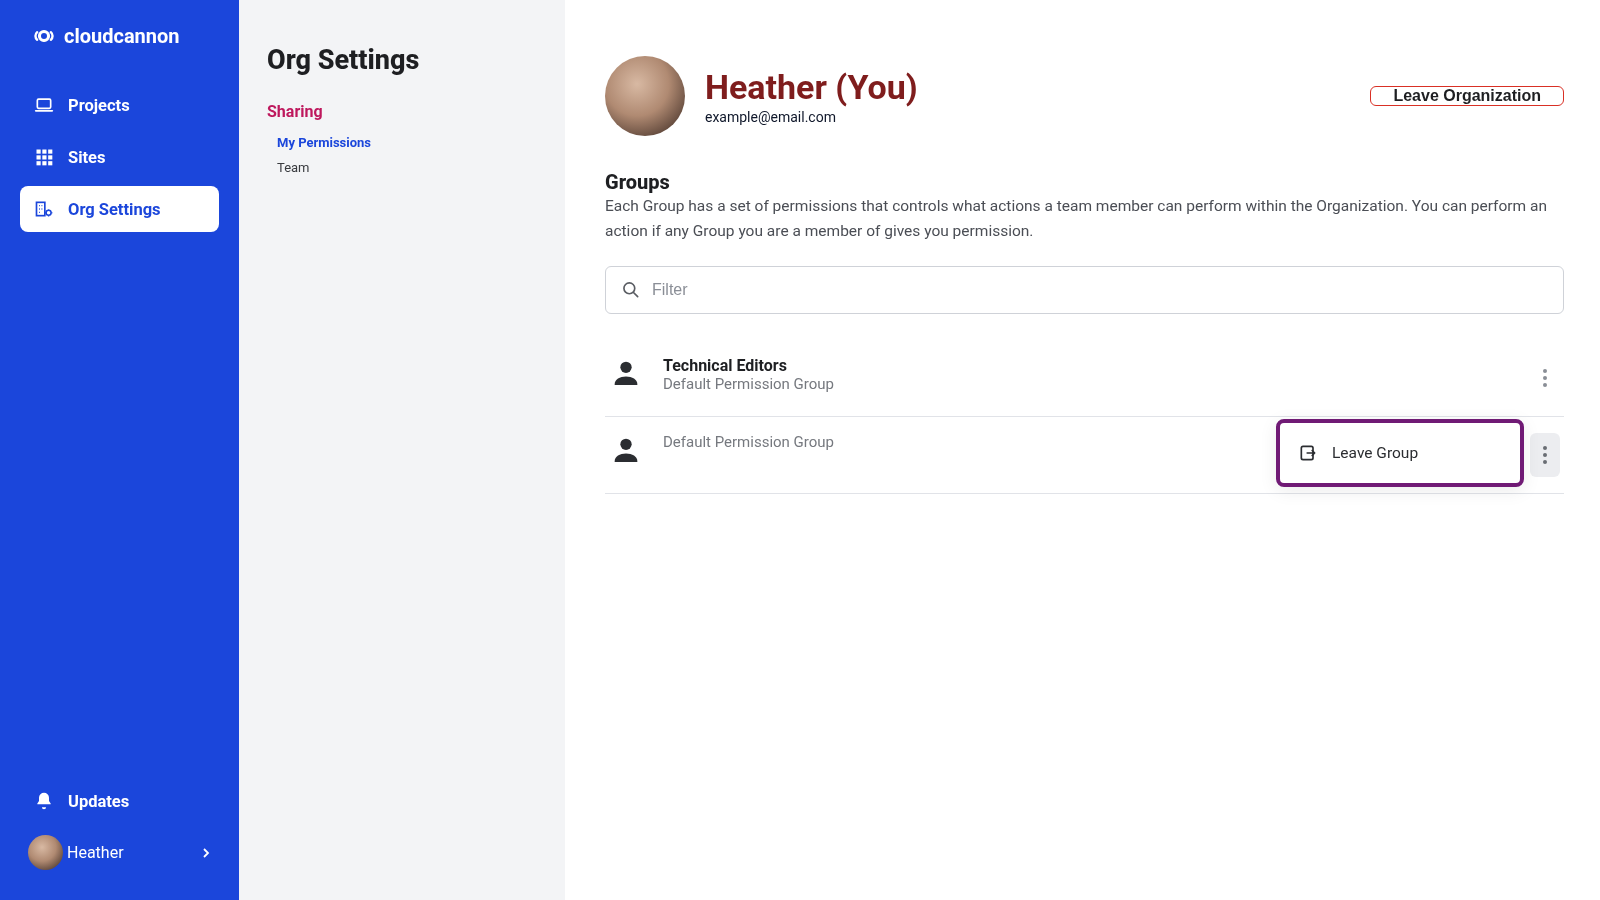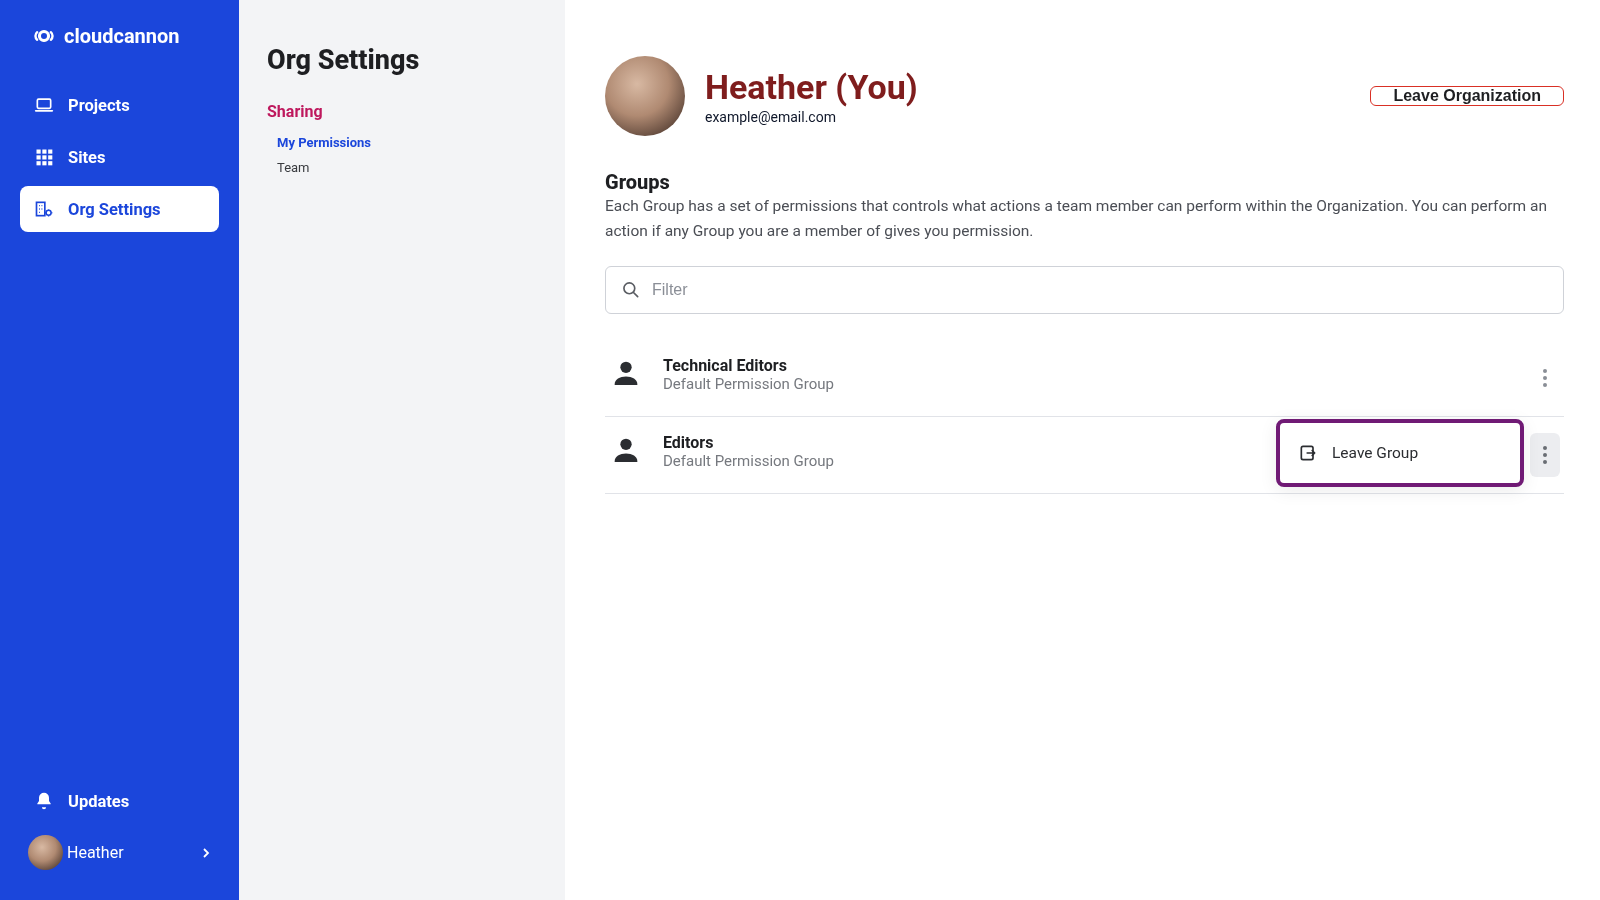--- a/index.html
+++ b/index.html
@@ -403,21 +403,20 @@
         </svg>
       </button>
     </div>
 
     <div class="group-row">
       <svg class="group-icon" viewBox="0 0 24 24" fill="currentColor">
         <circle cx="12" cy="8" r="4"></circle>
         <path d="M4 20c0-3.5 3.6-5.5 8-5.5s8 2 8 5.5v.5H4V20z"></path>
       </svg>
       <div class="group-info">
-        <div class="group-name">Editors</div>
         <div class="group-sub">Default Permission Group</div>
       </div>
       <button class="kebab-btn active">
         <svg width="4" height="18" viewBox="0 0 4 18" fill="currentColor">
           <circle cx="2" cy="2" r="2"></circle>
             <circle cx="2" cy="9" r="2"></circle>
             <circle cx="2" cy="16" r="2"></circle>
         </svg>
       </button>
 

